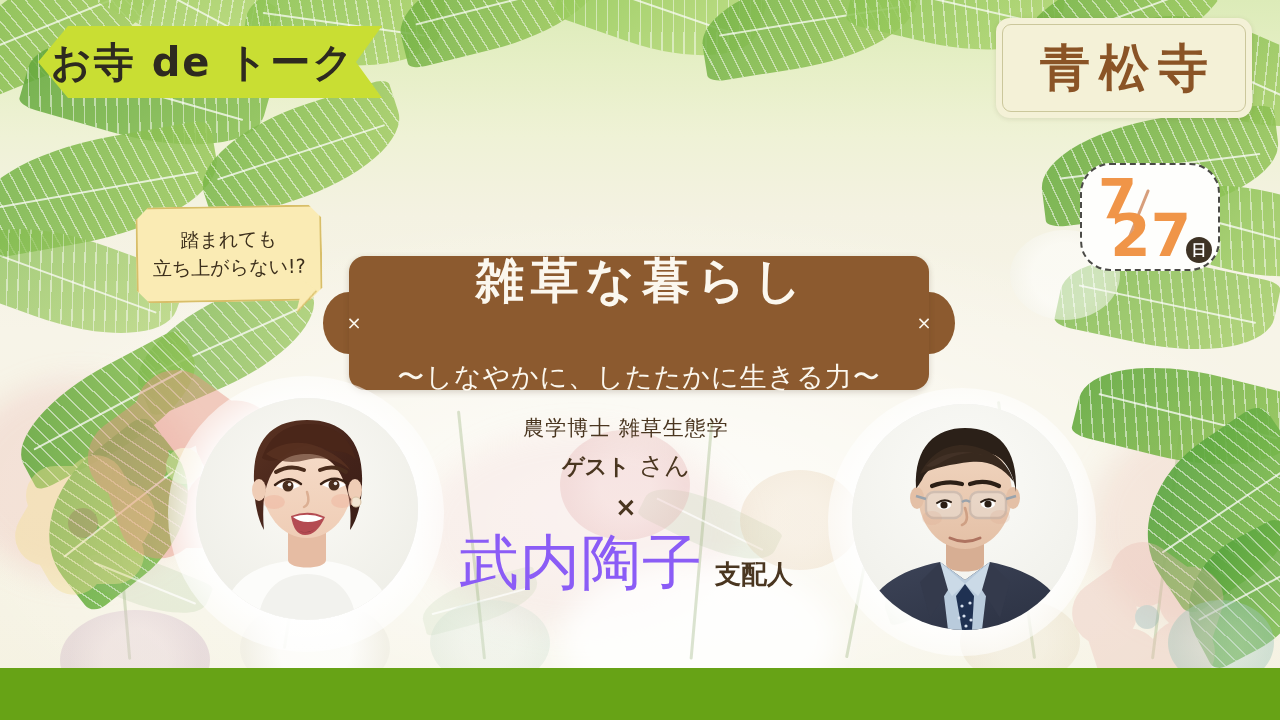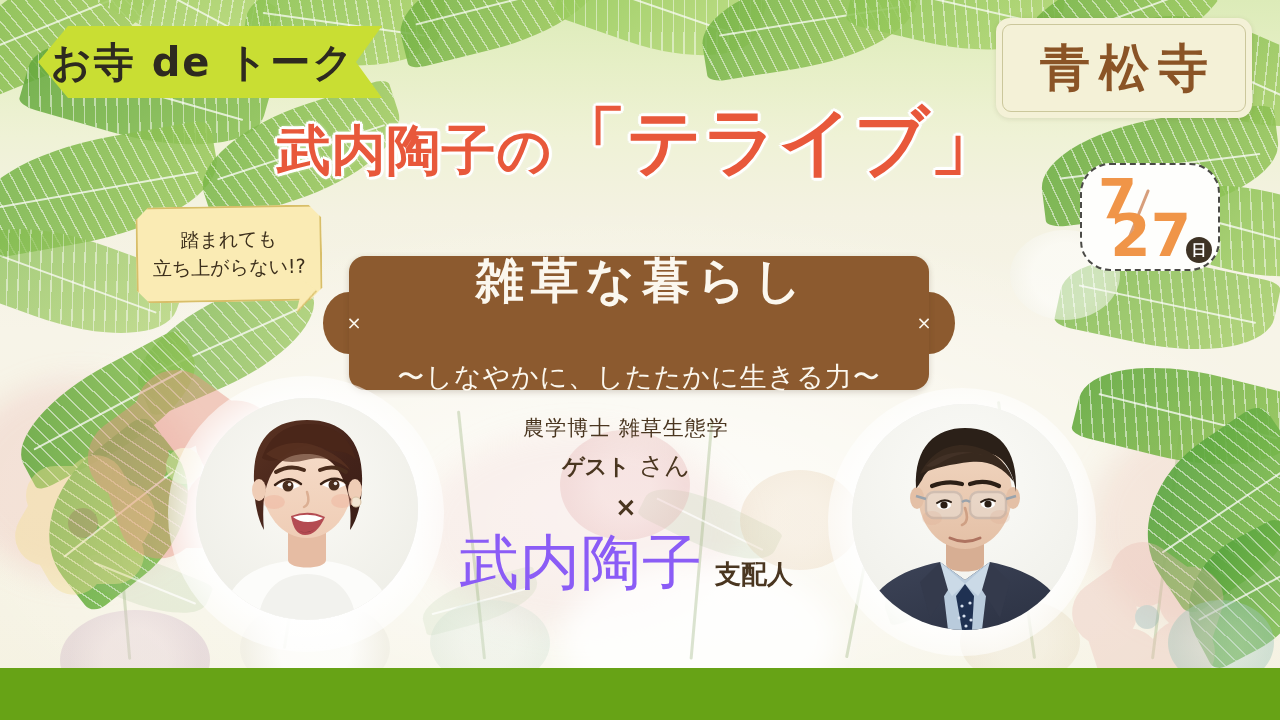--- a/index.html
+++ b/index.html
@@ -354,23 +354,20 @@
   </div>
 
   <div id="date-badge">
     <span class="month">7</span>
     <span class="slash"></span>
     <span class="day">27</span>
     <span class="dow">日</span>
   </div>
 
   <div id="title-block">
-    <div id="main-title">
-      <span class="pre">武内陶子の</span><span class="emph">「テライブ」</span>
-    </div>
   </div>
 
   <div id="speech-bubble">
     <div class="line">踏まれても</div>
     <div class="line">立ち上がらない!?</div>
   </div>
   <div id="bubble-tail"></div>
 
   <div id="plaque-wrap">
     <div id="plaque-lobe-l"></div>

